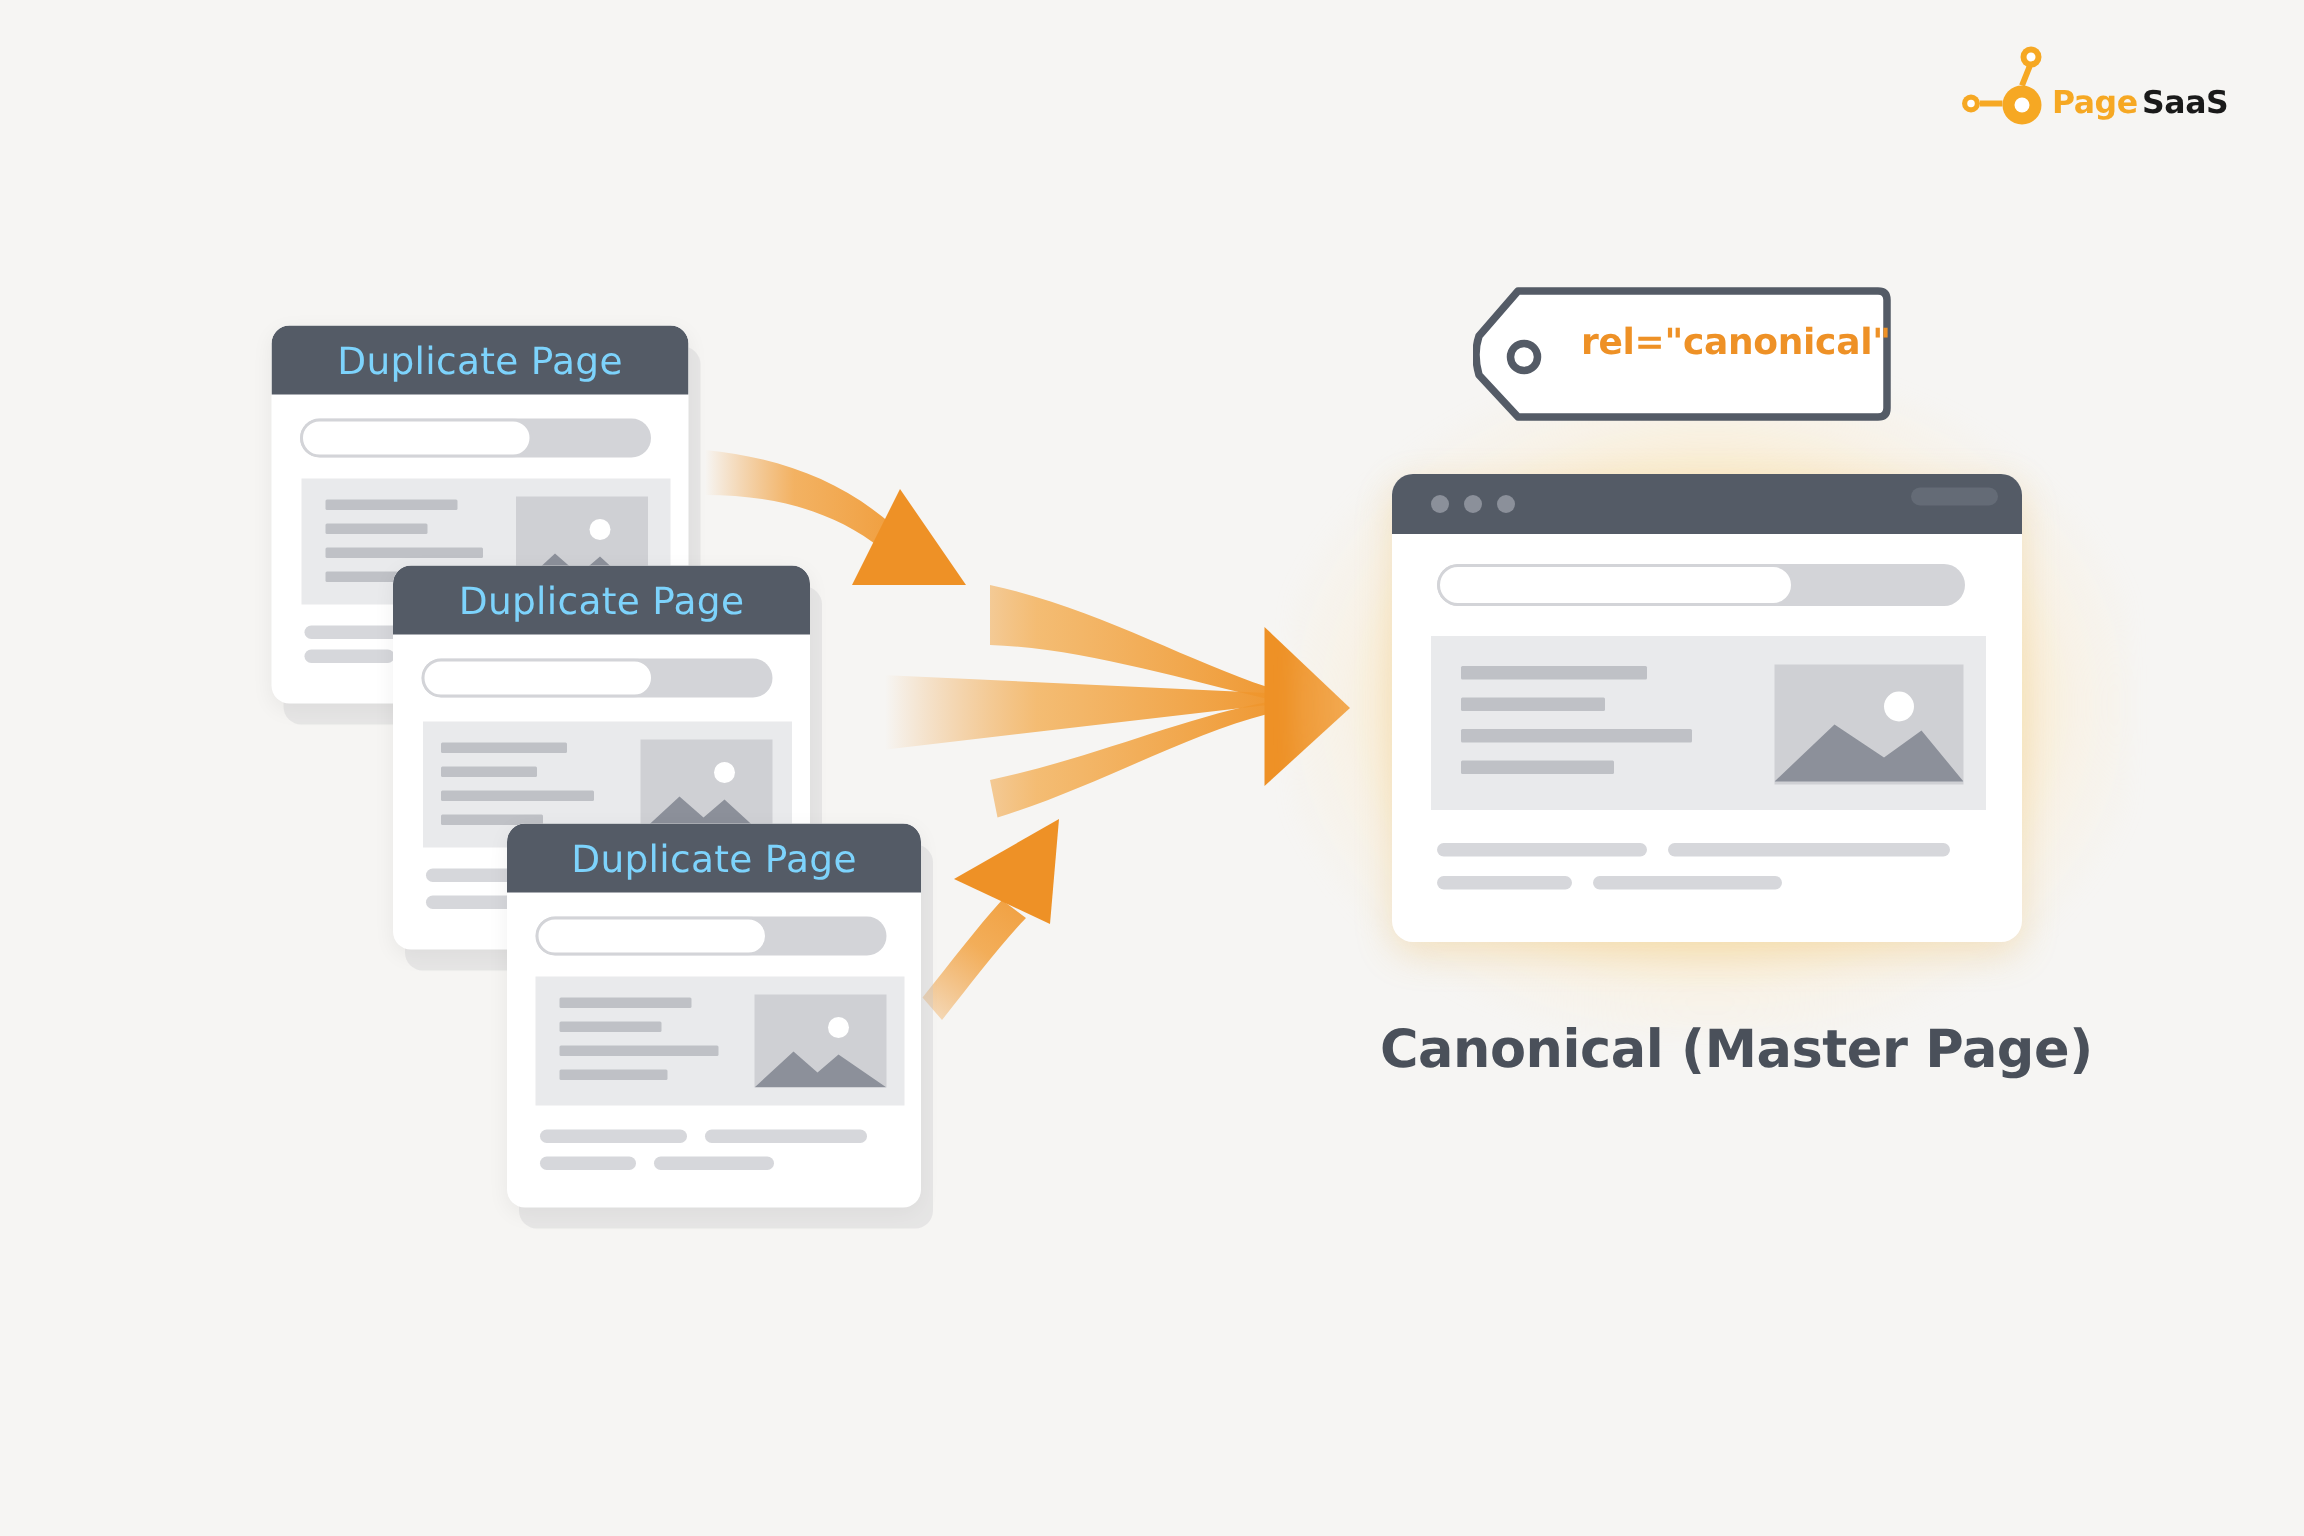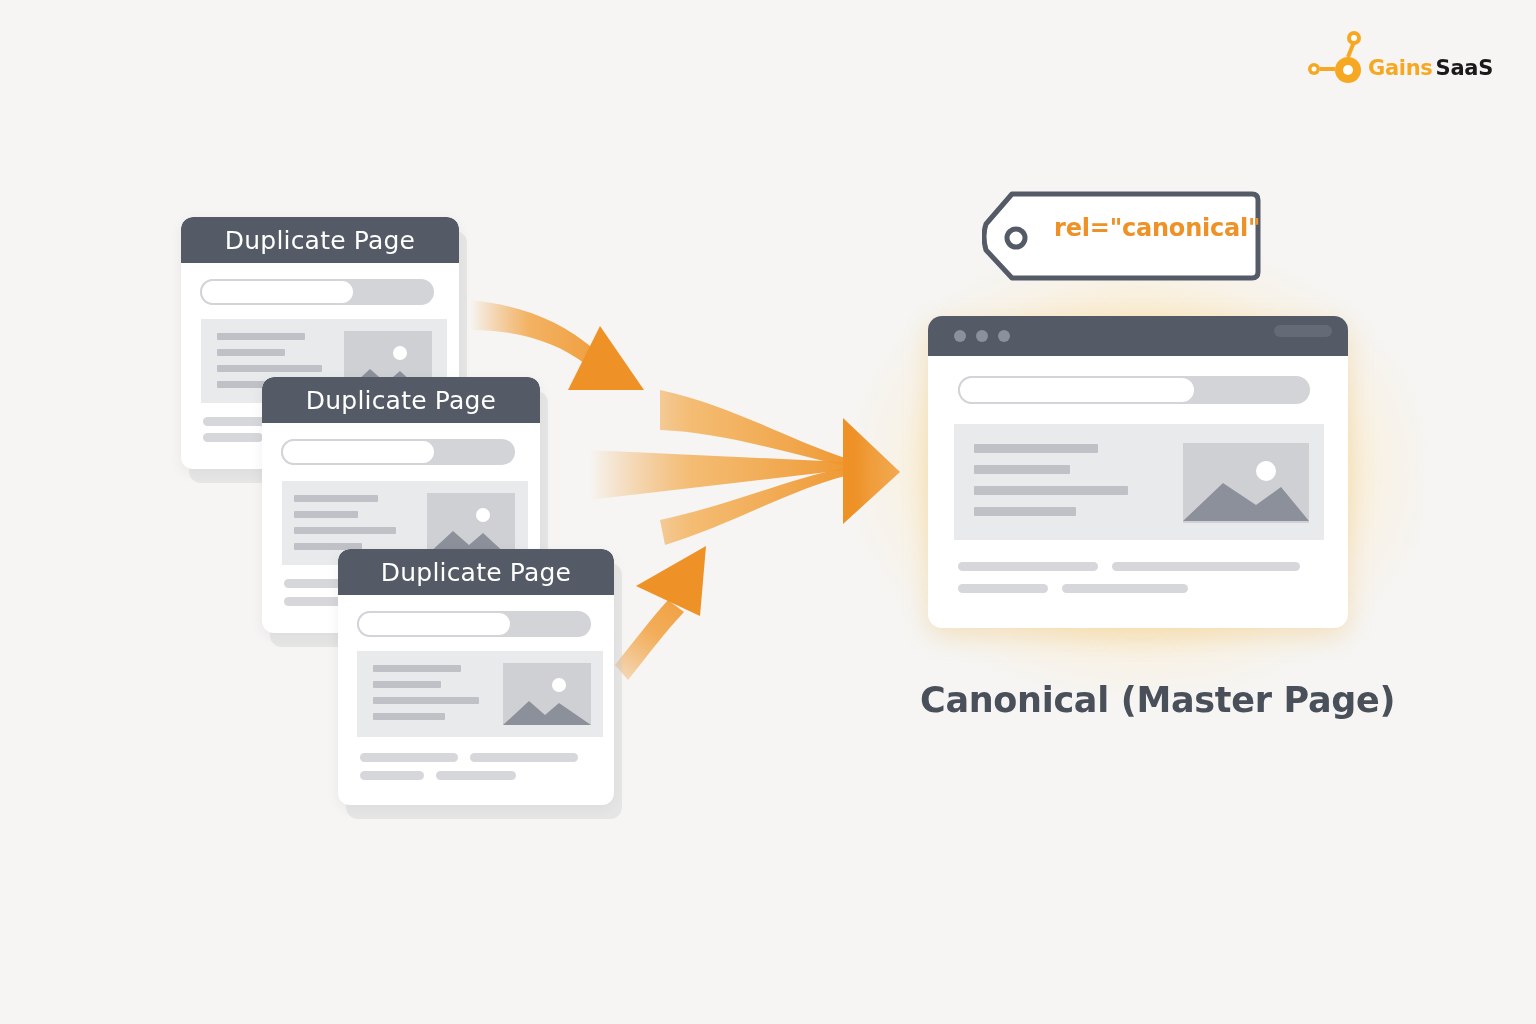--- a/index.html
+++ b/index.html
@@ -21,21 +21,21 @@
   .card {
     position: absolute;
     background: #ffffff;
     border-radius: 12px;
     box-shadow: 8px 14px 0 rgba(200,200,204,0.35), 0 4px 14px rgba(0,0,0,0.06);
     overflow: hidden;
   }
   .card-header {
     height: 46px;
     background: #545b66;
-    color: #ffffff;
+    color: #7dd3fc;
     font-size: 25px;
     text-align: center;
     line-height: 48px;
     border-radius: 12px 12px 0 0;
     letter-spacing: 0.2px;
   }
   .addr {
     position: absolute;
     height: 26px;
     border-radius: 13px;
@@ -124,21 +124,21 @@
     <circle cx="44" cy="42" r="13" fill="#f6a823"></circle>
     <circle cx="44" cy="42" r="5" fill="#ffffff"></circle>
     <line x1="44" y1="29" x2="50" y2="14" stroke="#f6a823" stroke-width="4"></line>
     <circle cx="50" cy="10" r="7" fill="#f6a823"></circle>
     <circle cx="50" cy="10" r="3" fill="#ffffff"></circle>
     <line x1="31" y1="41" x2="16" y2="41" stroke="#f6a823" stroke-width="4"></line>
     <circle cx="10" cy="41" r="6" fill="#f6a823"></circle>
     <circle cx="10" cy="41" r="2.5" fill="#ffffff"></circle>
   </svg>
   <div class="logo-text">
-    <span class="logo-saas">Gains</span><span class="logo-gains">SaaS</span>
+    <span class="logo-saas">Page</span><span class="logo-gains">SaaS</span>
   </div>
 </div>
 
 <svg class="abs" width="1536" height="1024" viewBox="0 0 1536 1024" style="left:0;top:0;">
   <defs>
     <linearGradient id="g1" x1="470" y1="0" x2="640" y2="0" gradientUnits="userSpaceOnUse">
       <stop offset="0" stop-color="#ee9126" stop-opacity="0"></stop>
       <stop offset="0.35" stop-color="#f2a13e" stop-opacity="0.8"></stop>
       <stop offset="1" stop-color="#ee9126"></stop>
     </linearGradient>

